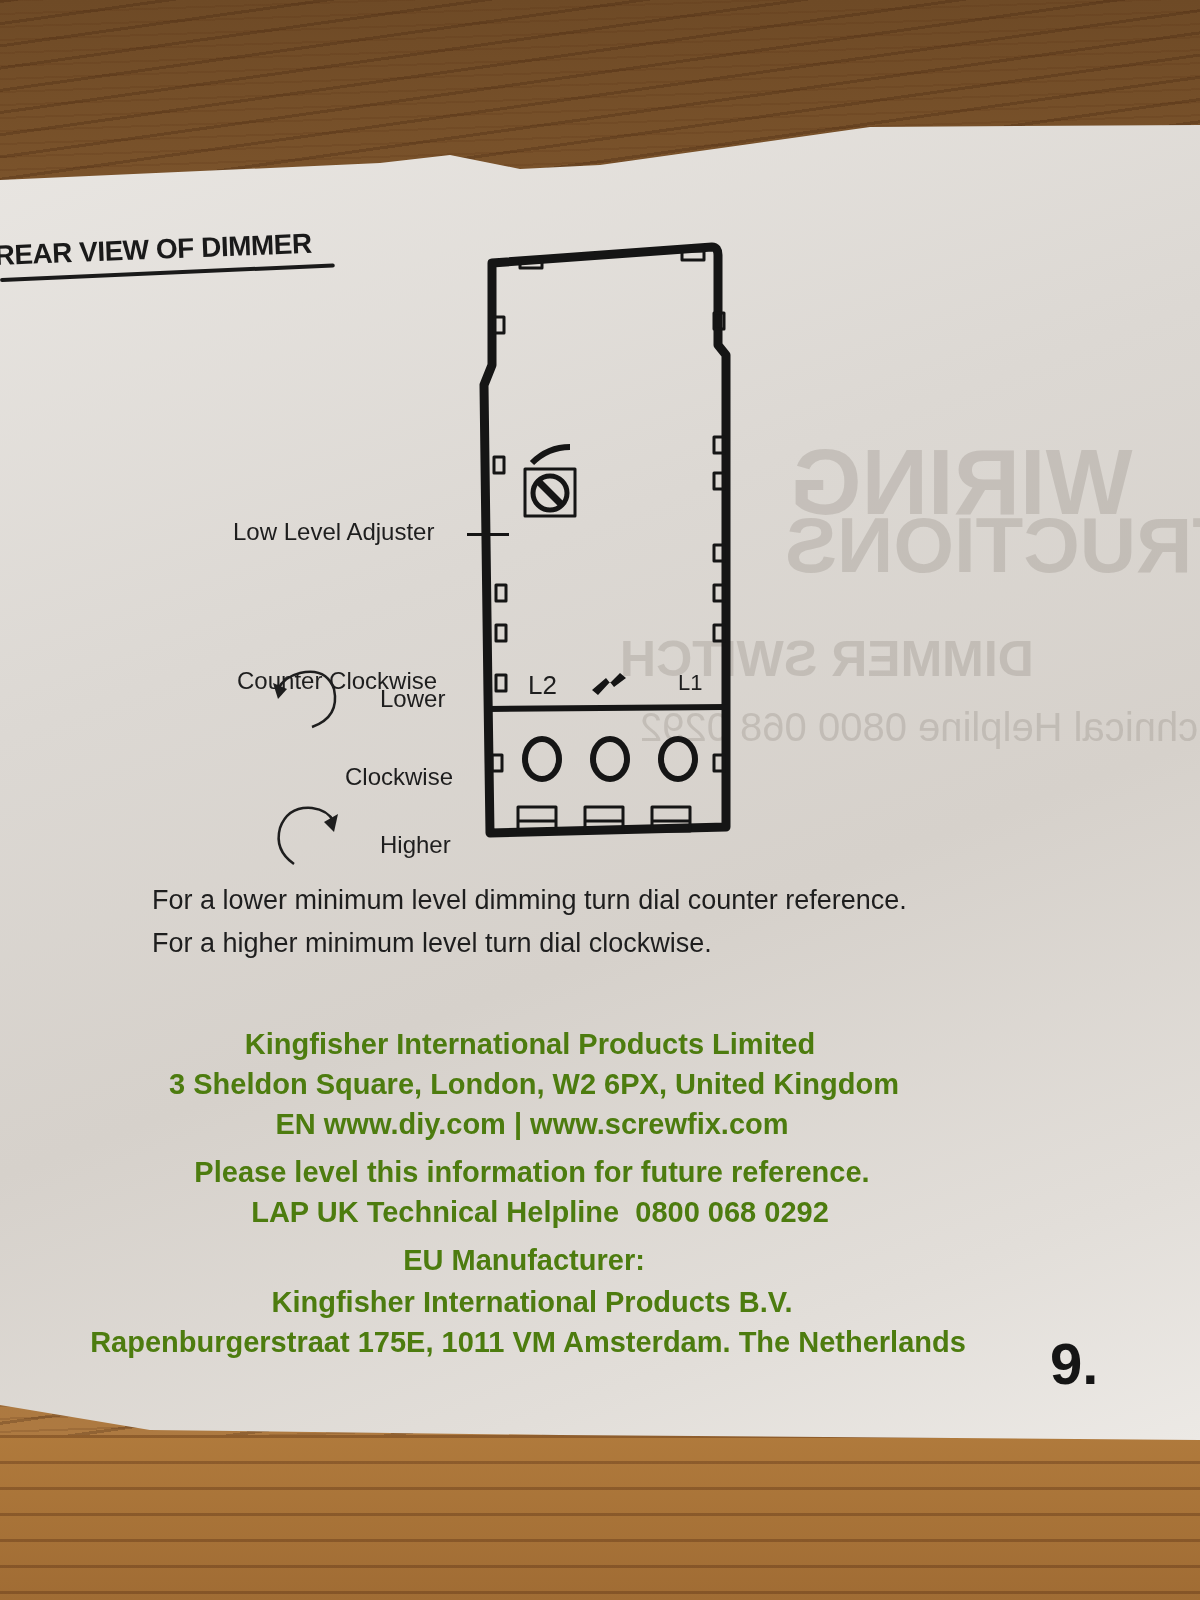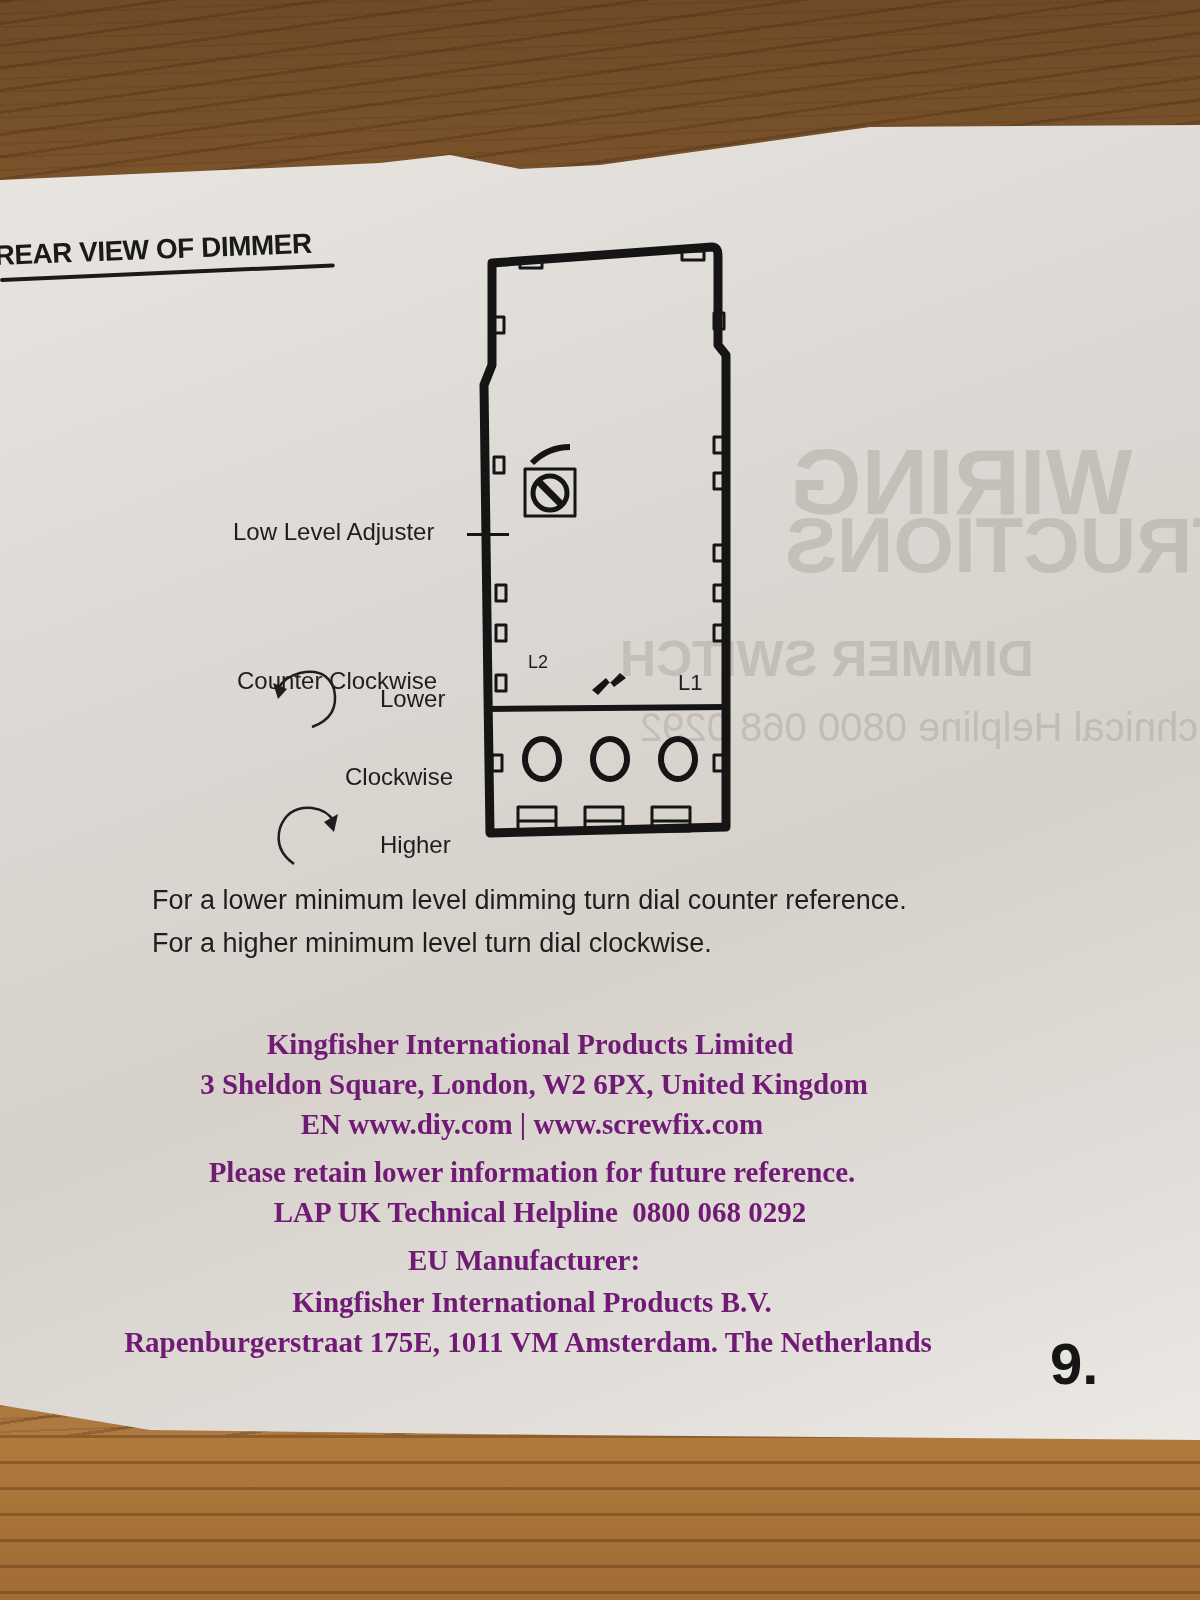--- a/index.html
+++ b/index.html
@@ -31,23 +31,22 @@
       color: #1a1a1a; transform: rotate(-2.2deg); transform-origin: left top; letter-spacing: -0.5px;
     }
     .heading-rule {
       position: absolute; left: 0; top: 278px; width: 335px; height: 4px; background: #1a1a1a;
       transform: rotate(-2.5deg); transform-origin: left top; border-radius: 2px;
     }
     .diagram { position: absolute; left: 470px; top: 235px; width: 280px; height: 620px; }
     .label { position: absolute; color: #1e1e1e; font-size: 24px; white-space: nowrap; }
     .body-text { position: absolute; color: #1e1e1e; font-size: 27px; white-space: nowrap; }
     .center-line {
-      position: absolute; color: #701a75; font-size: 29px; font-weight: bold; white-space: nowrap;
+      position: absolute; color: #4d7c0f; font-size: 29px; font-weight: bold; white-space: nowrap;
       transform: translateX(-50%);
-      font-family: Liberation Serif, serif;
     }
     .page-number {
       position: absolute; left: 1050px; top: 1330px; font-size: 58px; font-weight: bold; color: #151515;
     }
   </style>
 </head>
 <body>
 
 <div class="wood-bottom"></div>
 
@@ -97,21 +96,21 @@
       <rect x="115" y="572" width="38" height="24"></rect>
         <line x1="115" y1="586" x2="153" y2="586"></line>
       <rect x="182" y="572" width="38" height="24"></rect>
         <line x1="182" y1="586" x2="220" y2="586"></line>
     </g>
   </g>
   <g>
     <path d="M122 455 L136 443 L140 448 L150 438 L156 443 L144 452 L140 447 L128 460 Z" fill="#151515"></path>
   </g>
 </svg>
-<div class="label" style="left:528px; top:652px; font-size:18px;">L2</div>
+<div class="label" style="left:528px; top:670px; font-size:26px;">L2</div>
 <div class="label" style="left:678px; top:670px; font-size:22px;">L1</div>
 
 <div style="position:absolute; left:467px; top:533px; width:42px; height:3px; background:#151515;"></div>
 
 <div class="label" style="left:233px; top:518px;text-align:right;">Low Level Adjuster</div>
 <div class="label" style="left:237px; top:622px;margin-top:45px;">Counter Clockwise</div>
 
 <svg style="position:absolute; left:270px; top:665px;" width="80" height="70" viewBox="0 0 80 70">
   <path d="M42 62 Q70 52 64 24 Q56 2 30 8 Q14 12 8 24" fill="none" stroke="#1e1e1e" stroke-width="2.5"></path>
   <path d="M3 18 L8 34 L17 24 Z" fill="#1e1e1e"></path>
@@ -125,20 +124,20 @@
   <path d="M66 14 L62 32 L52 22 Z" fill="#1e1e1e"></path>
 </svg>
 <div class="label" style="left:380px; top:825px;margin-top:6px;">Higher</div>
 
 <div class="body-text" style="left:152px; top:885px;">For a lower minimum level dimming turn dial counter reference.</div>
 <div class="body-text" style="left:152px; top:928px;">For a higher minimum level turn dial clockwise.</div>
 
 <div class="center-line" style="left:530px; top:1028px;">Kingfisher International Products Limited</div>
 <div class="center-line" style="left:534px; top:1068px;text-align:center;">3 Sheldon Square, London, W2 6PX, United Kingdom</div>
 <div class="center-line" style="left:532px; top:1108px;">EN www.diy.com | www.screwfix.com</div>
-<div class="center-line" style="left:532px; top:1156px;">Please retain lower information for future reference.</div>
+<div class="center-line" style="left:532px; top:1156px;">Please level this information for future reference.</div>
 <div class="center-line" style="left:540px; top:1196px; white-space:pre;">LAP UK Technical Helpline  0800 068 0292</div>
 
 <div class="center-line" style="left:524px; top:1244px;">EU Manufacturer:</div>
 <div class="center-line" style="left:532px; top:1286px;">Kingfisher International Products B.V.</div>
 <div class="center-line" style="left:528px; top:1326px;">Rapenburgerstraat 175E, 1011 VM Amsterdam. The Netherlands</div>
 
 <div class="page-number">9.</div>
 
 </body></html>

